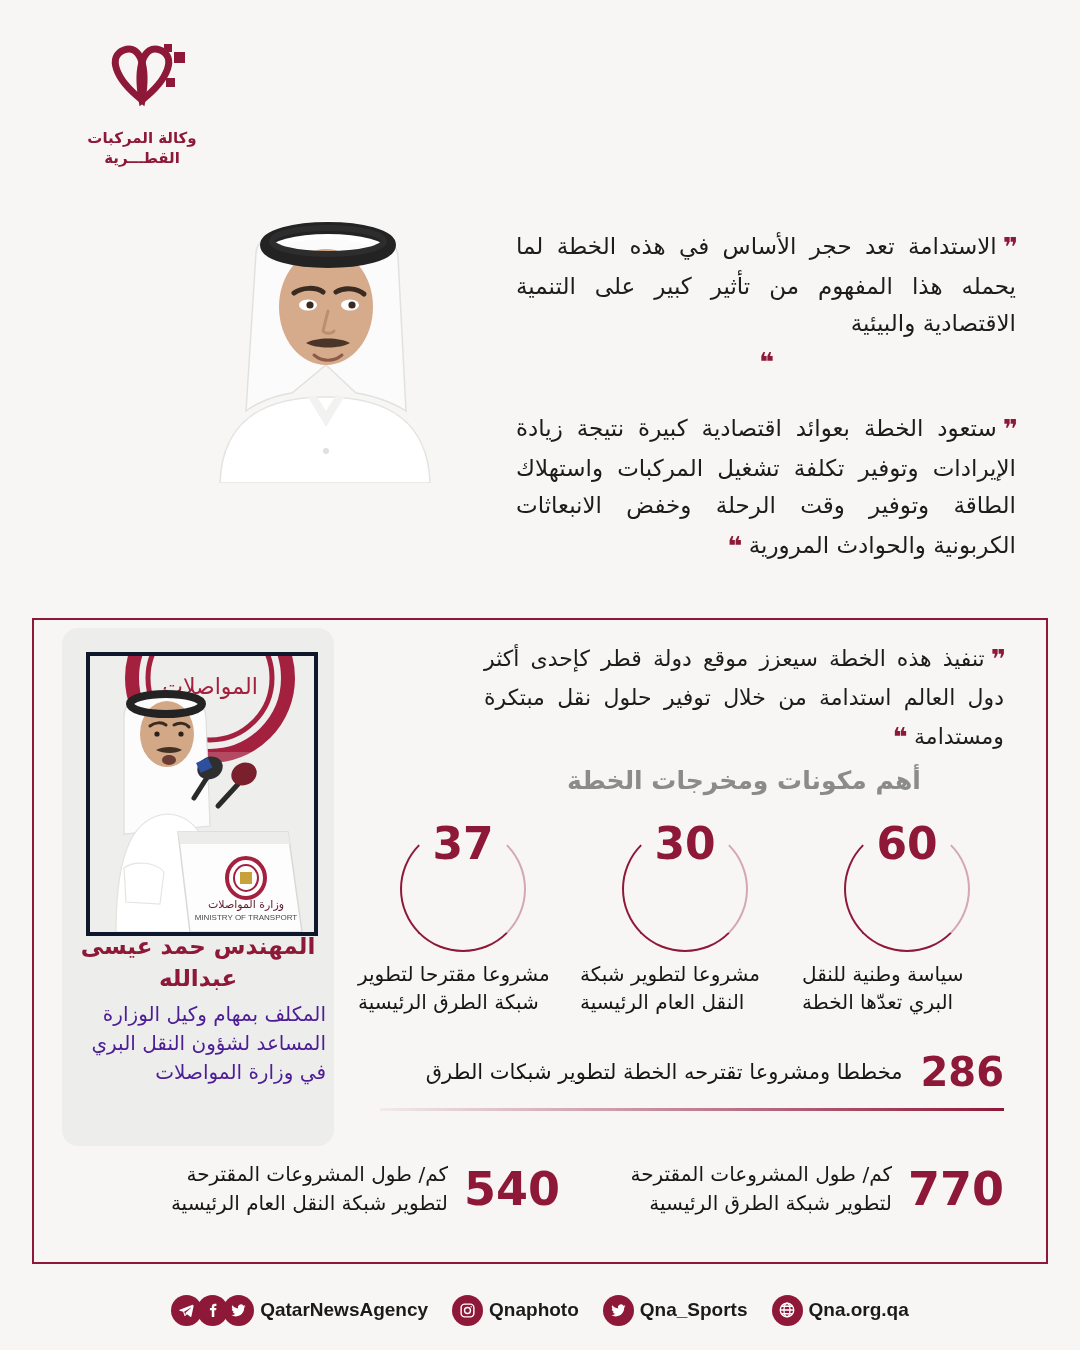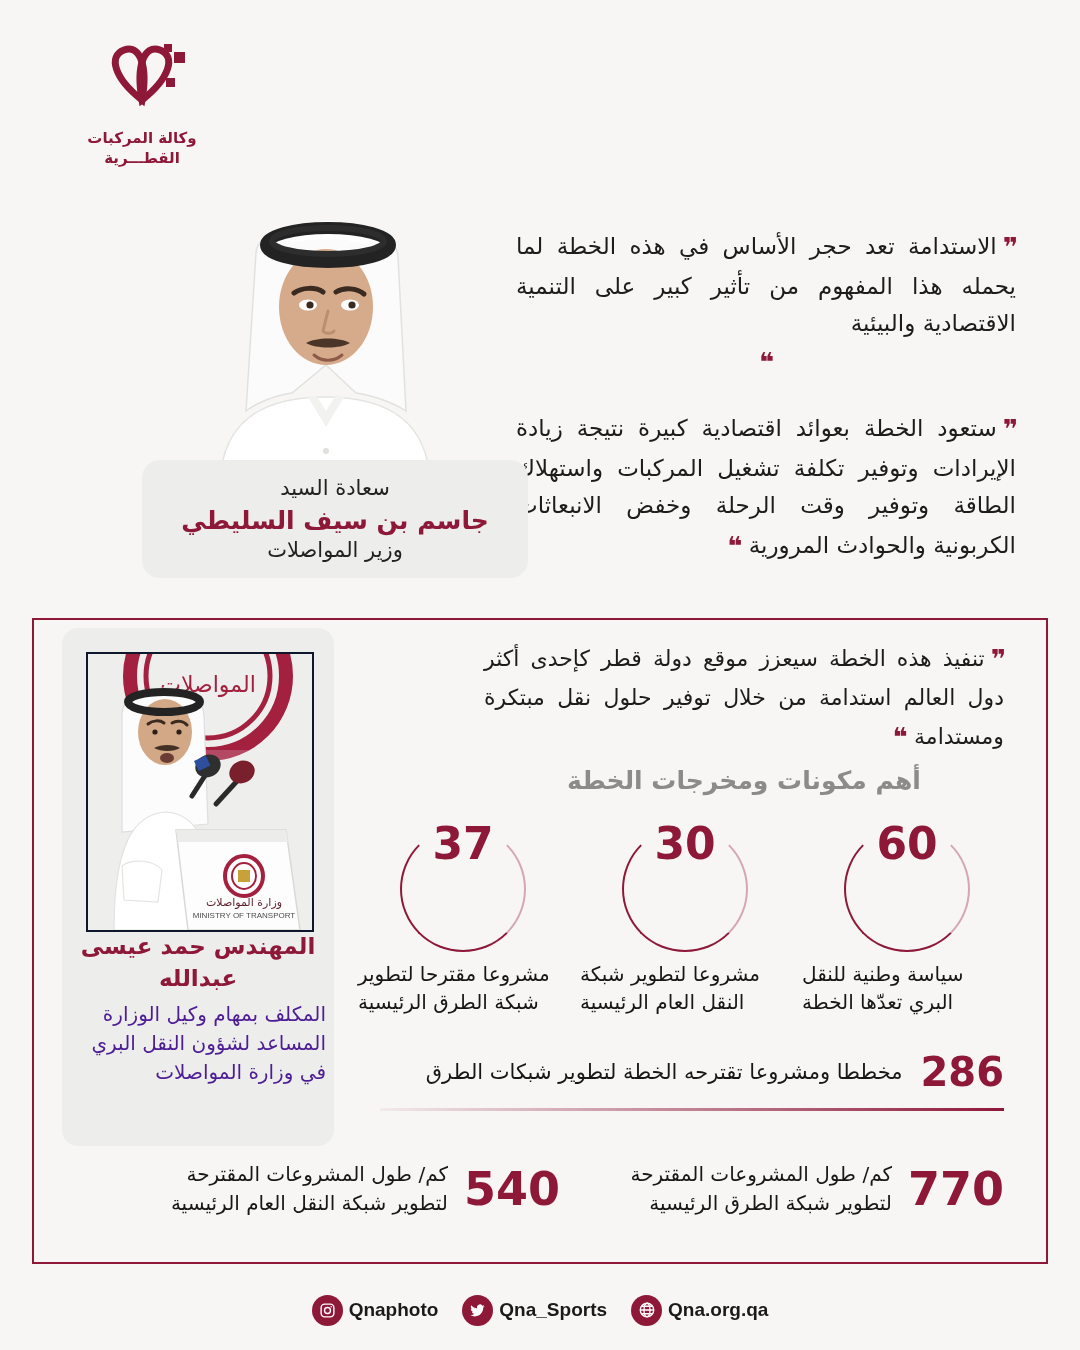--- a/index.html
+++ b/index.html
@@ -61,21 +61,21 @@
     border:2px solid #8E1838;box-sizing:border-box;background:transparent;
   }
 
   
   .podium-card{
     position:absolute;left:62px;top:628px;width:272px;height:518px;
     background:#ededeb;border-radius:16px;
   }
   .podium-photo{
     position:absolute;left:86px;top:652px;width:224px;height:276px;
-    border:2px solid #0f172a;overflow:hidden;background:#e9e9e7;
+    border:4px solid #0f172a;overflow:hidden;background:#e9e9e7;
   }
   .eng-name{
     position:absolute;left:70px;top:930px;width:256px;text-align:center;
     color:#8E1838;font-size:23px;font-weight:bold;line-height:1.4;
   }
   .eng-role{
     position:absolute;left:70px;top:1000px;width:256px;text-align:right;
     color:#4c1d95;font-size:20px;line-height:1.45;
   }
 
@@ -213,25 +213,20 @@
 
       <path d="M146,128 C156,122 180,122 190,128 C180,134 156,134 146,128 Z" fill="#4a3528"></path>
 
       <path d="M154,140 C162,147 174,147 182,140" stroke="#8d5a4a" stroke-width="3" fill="none" stroke-linecap="round"></path>
 
       <path d="M148,182 L166,212 L184,182 L176,180 L166,196 L156,180 Z" fill="#f2f2f0"></path>
       <circle cx="166" cy="236" r="3" fill="#e0e0dd"></circle>
     </svg>
   </div>
 
-  <div class="name-card">
-    <div class="nc-pre">سعادة السيد</div>
-    <div class="nc-name">جاسم بن سيف السليطي</div>
-    <div class="nc-role">وزير المواصلات</div>
-  </div>
 
   <div class="frame"></div>
 
   <div class="podium-card"></div>
 
   <div class="podium-photo">
     <svg width="224" height="276" viewBox="0 0 224 276">
       <rect width="224" height="276" fill="#eeeeec"></rect>
 
       <circle cx="120" cy="22" r="78" fill="none" stroke="#a4203f" stroke-width="14"></circle>
@@ -327,20 +322,38 @@
     <div class="txt">كم/ طول المشروعات المقترحة لتطوير شبكة الطرق الرئيسية</div>
   </div>
 
   <div class="stat stat-left">
     <div class="big-num">540</div>
     <div class="txt">كم/ طول المشروعات المقترحة لتطوير شبكة النقل العام الرئيسية</div>
   </div>
 
   <div class="footer">
 
+    <div class="fgroup">
+      <div class="ficon">
+        <svg width="17" height="17" viewBox="0 0 24 24" fill="#ffffff">
+            <path d="M21.5 3.5L2.5 10.8c-1 .4-1 1.1 0 1.4l4.8 1.5 1.8 5.6c.2.6.5.7 1 .3l2.7-2.2 4.6 3.4c.8.5 1.4.2 1.6-.8l3-14c.3-1.2-.4-1.8-1.5-1.5zM8.7 13.9l9-5.7c.4-.3.8-.1.5.2l-7.4 6.7-.3 3.2-1.8-4.4z"></path>
+          </svg>
+      </div>
+      <div class="ficon">
+        <svg width="17" height="17" viewBox="0 0 24 24" fill="#ffffff">
+            <path d="M14.5 8.5V6.8c0-.8.2-1.3 1.4-1.3h1.6V2.6c-.3 0-1.3-.1-2.4-.1-2.4 0-4.1 1.5-4.1 4.2v1.8H8.4v3.2H11V21h3.5v-9.3h2.6l.4-3.2h-3z"></path>
+          </svg>
+      </div>
+      <div class="ficon">
+        <svg width="17" height="17" viewBox="0 0 24 24" fill="#ffffff">
+            <path d="M22 5.9c-.7.3-1.5.5-2.4.6.8-.5 1.5-1.3 1.8-2.3-.8.5-1.7.8-2.6 1A4.1 4.1 0 0011.6 9c-3.4-.2-6.4-1.8-8.4-4.3-.4.6-.6 1.3-.6 2.1 0 1.4.7 2.7 1.8 3.4-.7 0-1.3-.2-1.9-.5 0 2 1.4 3.7 3.3 4.1-.3.1-.7.1-1.1.1-.3 0-.5 0-.8-.1.5 1.7 2.1 2.9 3.9 2.9A8.3 8.3 0 012 18.4a11.6 11.6 0 006.3 1.9c7.6 0 11.7-6.3 11.7-11.7v-.5c.8-.6 1.5-1.3 2-2.2z"></path>
+          </svg>
+      </div>
+      <span class="fhandle">QatarNewsAgency</span>
+    </div>
 
     <div class="fgroup">
       <div class="ficon">
         <svg width="17" height="17" viewBox="0 0 24 24" fill="none" stroke="#ffffff" stroke-width="2">
           <rect x="3" y="3" width="18" height="18" rx="5"></rect>
           <circle cx="12" cy="12" r="4.2"></circle>
           <circle cx="17.2" cy="6.8" r="1.1" fill="#ffffff" stroke="none"></circle>
         </svg>
       </div>
       <span class="fhandle">Qnaphoto</span>

